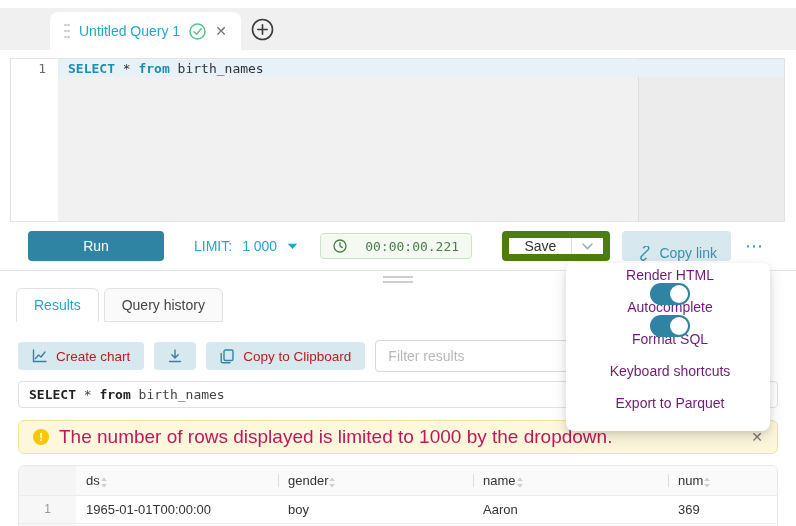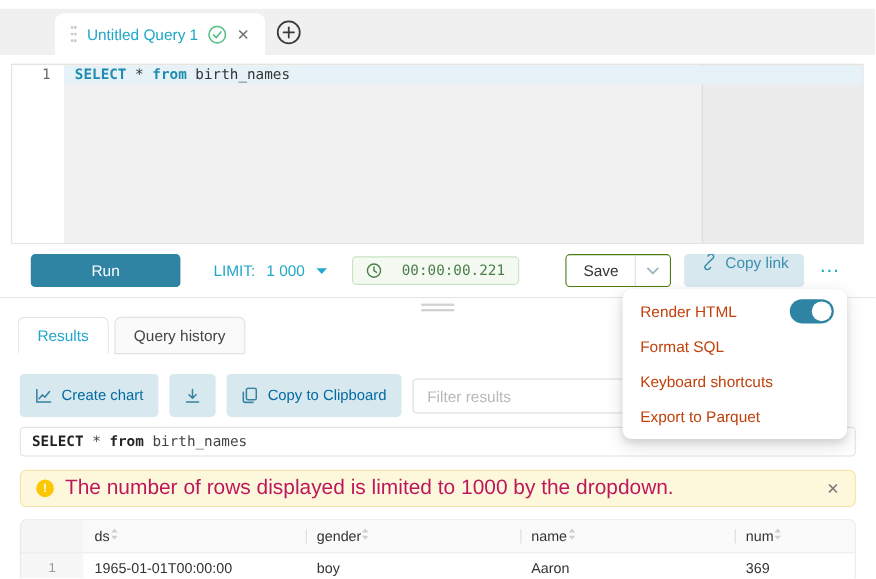--- a/index.html
+++ b/index.html
@@ -39,27 +39,27 @@
   .run-btn { width:136px; height:30px; background:#2e84a2; color:#fff;
     border:none; border-radius:4px; font-size:14px;
     font-family:"Liberation Sans", sans-serif; cursor:pointer; }
   .limit { margin-left:30px; display:flex; align-items:center; gap:10px;
     color:#1fa8c9; font-size:14px; cursor:pointer; }
   .timer { margin-left:22px; height:26px; display:flex; align-items:center;
     gap:18px; padding:0 12px; background:#f4faf1; border:1px solid #c7e3c2;
     border-radius:4px; color:#4b7d4b;
     font-family:"DejaVu Sans Mono", monospace; font-size:13px; }
   .save-split { margin-left:auto; display:flex; height:30px;
-    border:1px solid #4d7c0f; border-radius:4px; background:#fff; overflow:hidden; }
+    border:7px solid #4d7c0f; border-radius:4px; background:#fff; overflow:hidden; }
   .save-main { padding:0 15px; display:flex; align-items:center; font-size:14px;
     color:#333; cursor:pointer; }
   .save-caret { width:32px; border-left:1px solid #dedede; display:flex;
     align-items:center; justify-content:center; cursor:pointer; }
   .copylink { margin-left:12px; height:30px; border:none; border-radius:4px;
-    background:#d8e8ef; color:#3b8fae; display:flex; align-items:flex-start;
+    background:#d8e8ef; color:#3b8fae; display:flex; align-items:flex-end;
     gap:8px; padding:0 14px; font-size:14px;
     font-family:"Liberation Sans", sans-serif; cursor:pointer; }
   .more-dots { margin-left:14px; color:#1fa8c9; font-size:18px; line-height:1;
     cursor:pointer; letter-spacing:1px; }
 
   
   .divider { position:absolute; top:270px; left:0; right:0;
     border-top:1px solid #e4e4e4; }
   .drag-handle { position:absolute; top:276px; left:50%; transform:translateX(-50%);
     cursor:row-resize; }
@@ -70,22 +70,22 @@
   .stab { height:34px; display:flex; align-items:center; padding:0 17px;
     font-size:14px; border:1px solid #e2e2e2; border-radius:6px 6px 0 0;
     cursor:pointer; }
   .stab.active { background:#fff; color:#1fa8c9; border-bottom-color:#fff; }
   .stab.idle { background:#fafafa; color:#454545; }
 
   
   .south { position:absolute; top:322px; left:0; right:0; bottom:0;
     padding:18px 18px 0; overflow:hidden; }
   .actions { display:flex; gap:10px; align-items:center; }
-  .pill { height:39px; border:none; border-radius:4px; background:#d7e8ef;
-    color:#0369a1; display:flex; align-items:center; gap:9px; padding:0 14px;
+  .pill { height:28px; border:none; border-radius:4px; background:#d7e8ef;
+    color:#b91c1c; display:flex; align-items:center; gap:9px; padding:0 14px;
     font-size:13.5px; font-family:"Liberation Sans", sans-serif; cursor:pointer; }
   .filter-input { height:32px; width:324px; border:1px solid #d9d9d9;
     border-radius:4px; padding:0 12px; font-size:14px; color:#333;
     font-family:"Liberation Sans", sans-serif; }
   .filter-input::placeholder { color:#b9b9b9; }
 
   .sql-preview { margin-top:9px; border:1px solid #e2e2e2; border-radius:4px;
     padding:5px 10px; font-family:"DejaVu Sans Mono", monospace; font-size:13px;
     color:#444; background:#fff; }
   .sql-preview .b { font-weight:bold; color:#222; }
@@ -106,29 +106,29 @@
   .rtable th { height:29px; background:#fafafa; font-weight:normal;
     text-align:left; padding-left:10px; font-size:13px; color:#333;
     position:relative; cursor:pointer; }
   .rtable th.idx, .rtable td.idx { background:#f5f5f5; }
   .rtable th .sep { position:absolute; left:0; top:8px; width:1px; height:13px;
     background:#ddd; }
   .rtable td { height:28px; padding-left:10px; font-size:13px; color:#333;
     border-top:1px solid #ececec; background:#fff; }
   .rtable td.idx { color:#999; text-align:center; padding-left:0;
     font-size:12px; background:#f7f7f7; }
-  .th-inner { display:inline-flex; align-items:flex-start; }
+  .th-inner { display:inline-flex; align-items:flex-end; }
 
   
   .menu { position:absolute; top:263px; left:566px; width:204px; background:#fff;
     border-radius:8px; padding:4px 0; z-index:20;
     box-shadow:0 6px 16px rgba(0,0,0,0.12), 0 3px 6px rgba(0,0,0,0.09); }
   .menu-item { height:32px; display:flex; align-items:center;
-    justify-content:space-between; padding:0 12px 0 16px; font-size:14px;
-    color:#c2410c; cursor:pointer; }
+    justify-content:flex-start; padding:0 12px 0 16px; font-size:14px;
+    color:#701a75; cursor:pointer;flex-direction:column; }
   .switch { width:40px; height:22px; border-radius:11px; background:#2e84a2;
     position:relative; flex:none; cursor:pointer; }
   .switch .knob { position:absolute; top:2px; right:2px; width:18px; height:18px;
     border-radius:50%; background:#fff; }
 
   svg { display:block; }
 </style>
 </head>
 <body>
 
@@ -321,20 +321,26 @@
   </div>
 
   <div class="menu">
     <div class="menu-item">
       <span>Render HTML</span>
       <span class="switch">
           <span class="knob"></span>
         </span>
     </div>
     <div class="menu-item">
+      <span>Autocomplete</span>
+      <span class="switch">
+          <span class="knob"></span>
+        </span>
+    </div>
+    <div class="menu-item">
       <span>Format SQL</span>
     </div>
     <div class="menu-item">
       <span>Keyboard shortcuts</span>
     </div>
     <div class="menu-item">
       <span>Export to Parquet</span>
     </div>
   </div>
 

